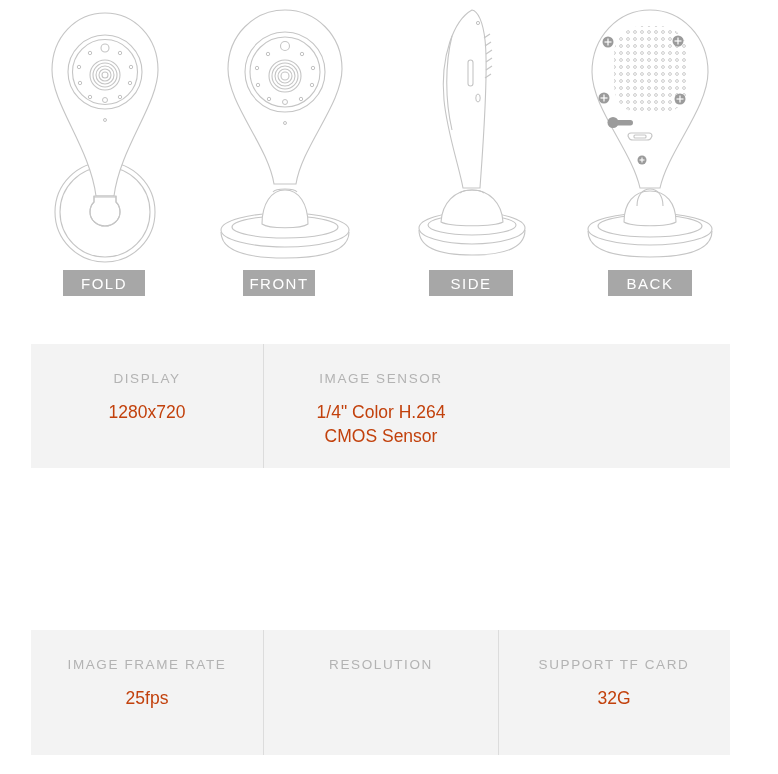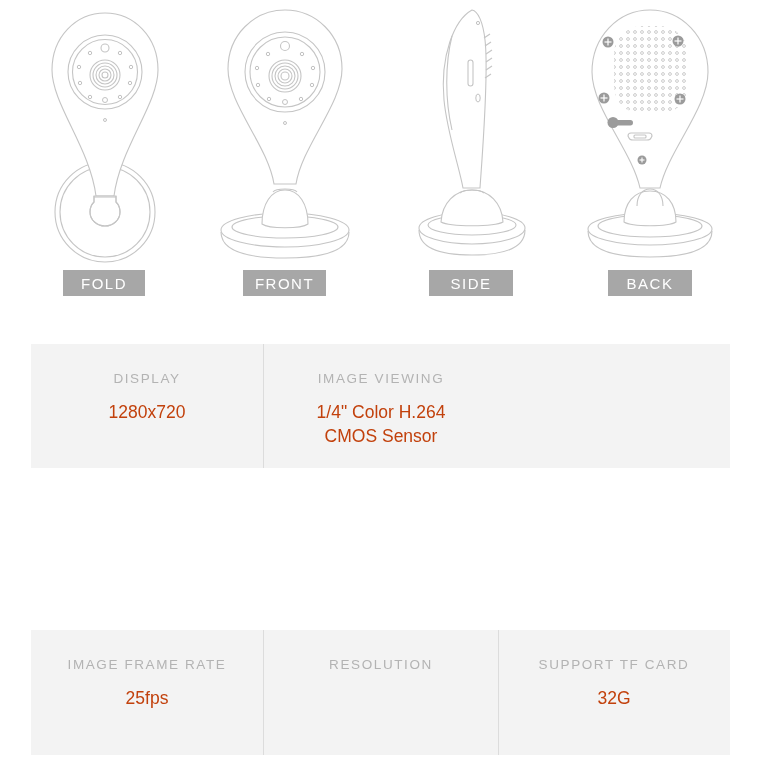--- a/index.html
+++ b/index.html
@@ -213,31 +213,31 @@
 
       <g>
         <circle class="la-dark" cx="66" cy="152" r="4.5"></circle>
         <line x1="63.5" y1="152" x2="68.5" y2="152" stroke="#ffffff" stroke-width="1.1"></line>
         <line x1="66" y1="149.5" x2="66" y2="154.5" stroke="#ffffff" stroke-width="1.1"></line>
       </g>
     </svg>
   </figure>
 
   <div class="view-label" style="left:63px; width:82px;">FOLD</div>
-  <div class="view-label" style="left:243px; width:83px;">FRONT</div>
+  <div class="view-label" style="left:243px; width:72px;">FRONT</div>
   <div class="view-label" style="left:429px; width:84px;">SIDE</div>
   <div class="view-label" style="left:608px; width:84px;text-align:right;">BACK</div>
 
   <section class="spec-row" style="top:344px; height:124px;">
     <div class="spec-cell c1">
       <div class="spec-header">DISPLAY</div>
       <div class="spec-value">1280x720</div>
     </div>
     <div class="spec-cell c2">
-      <div class="spec-header">IMAGE VIEWING</div>
+      <div class="spec-header">IMAGE SENSOR</div>
       <div class="spec-value">1/4" Color H.264
 CMOS Sensor</div>
     </div>
   </section>
 
 
   <section class="spec-row" style="top:630px; height:125px;">
     <div class="spec-cell c1">
       <div class="spec-header">IMAGE FRAME RATE</div>
       <div class="spec-value">25fps</div>

